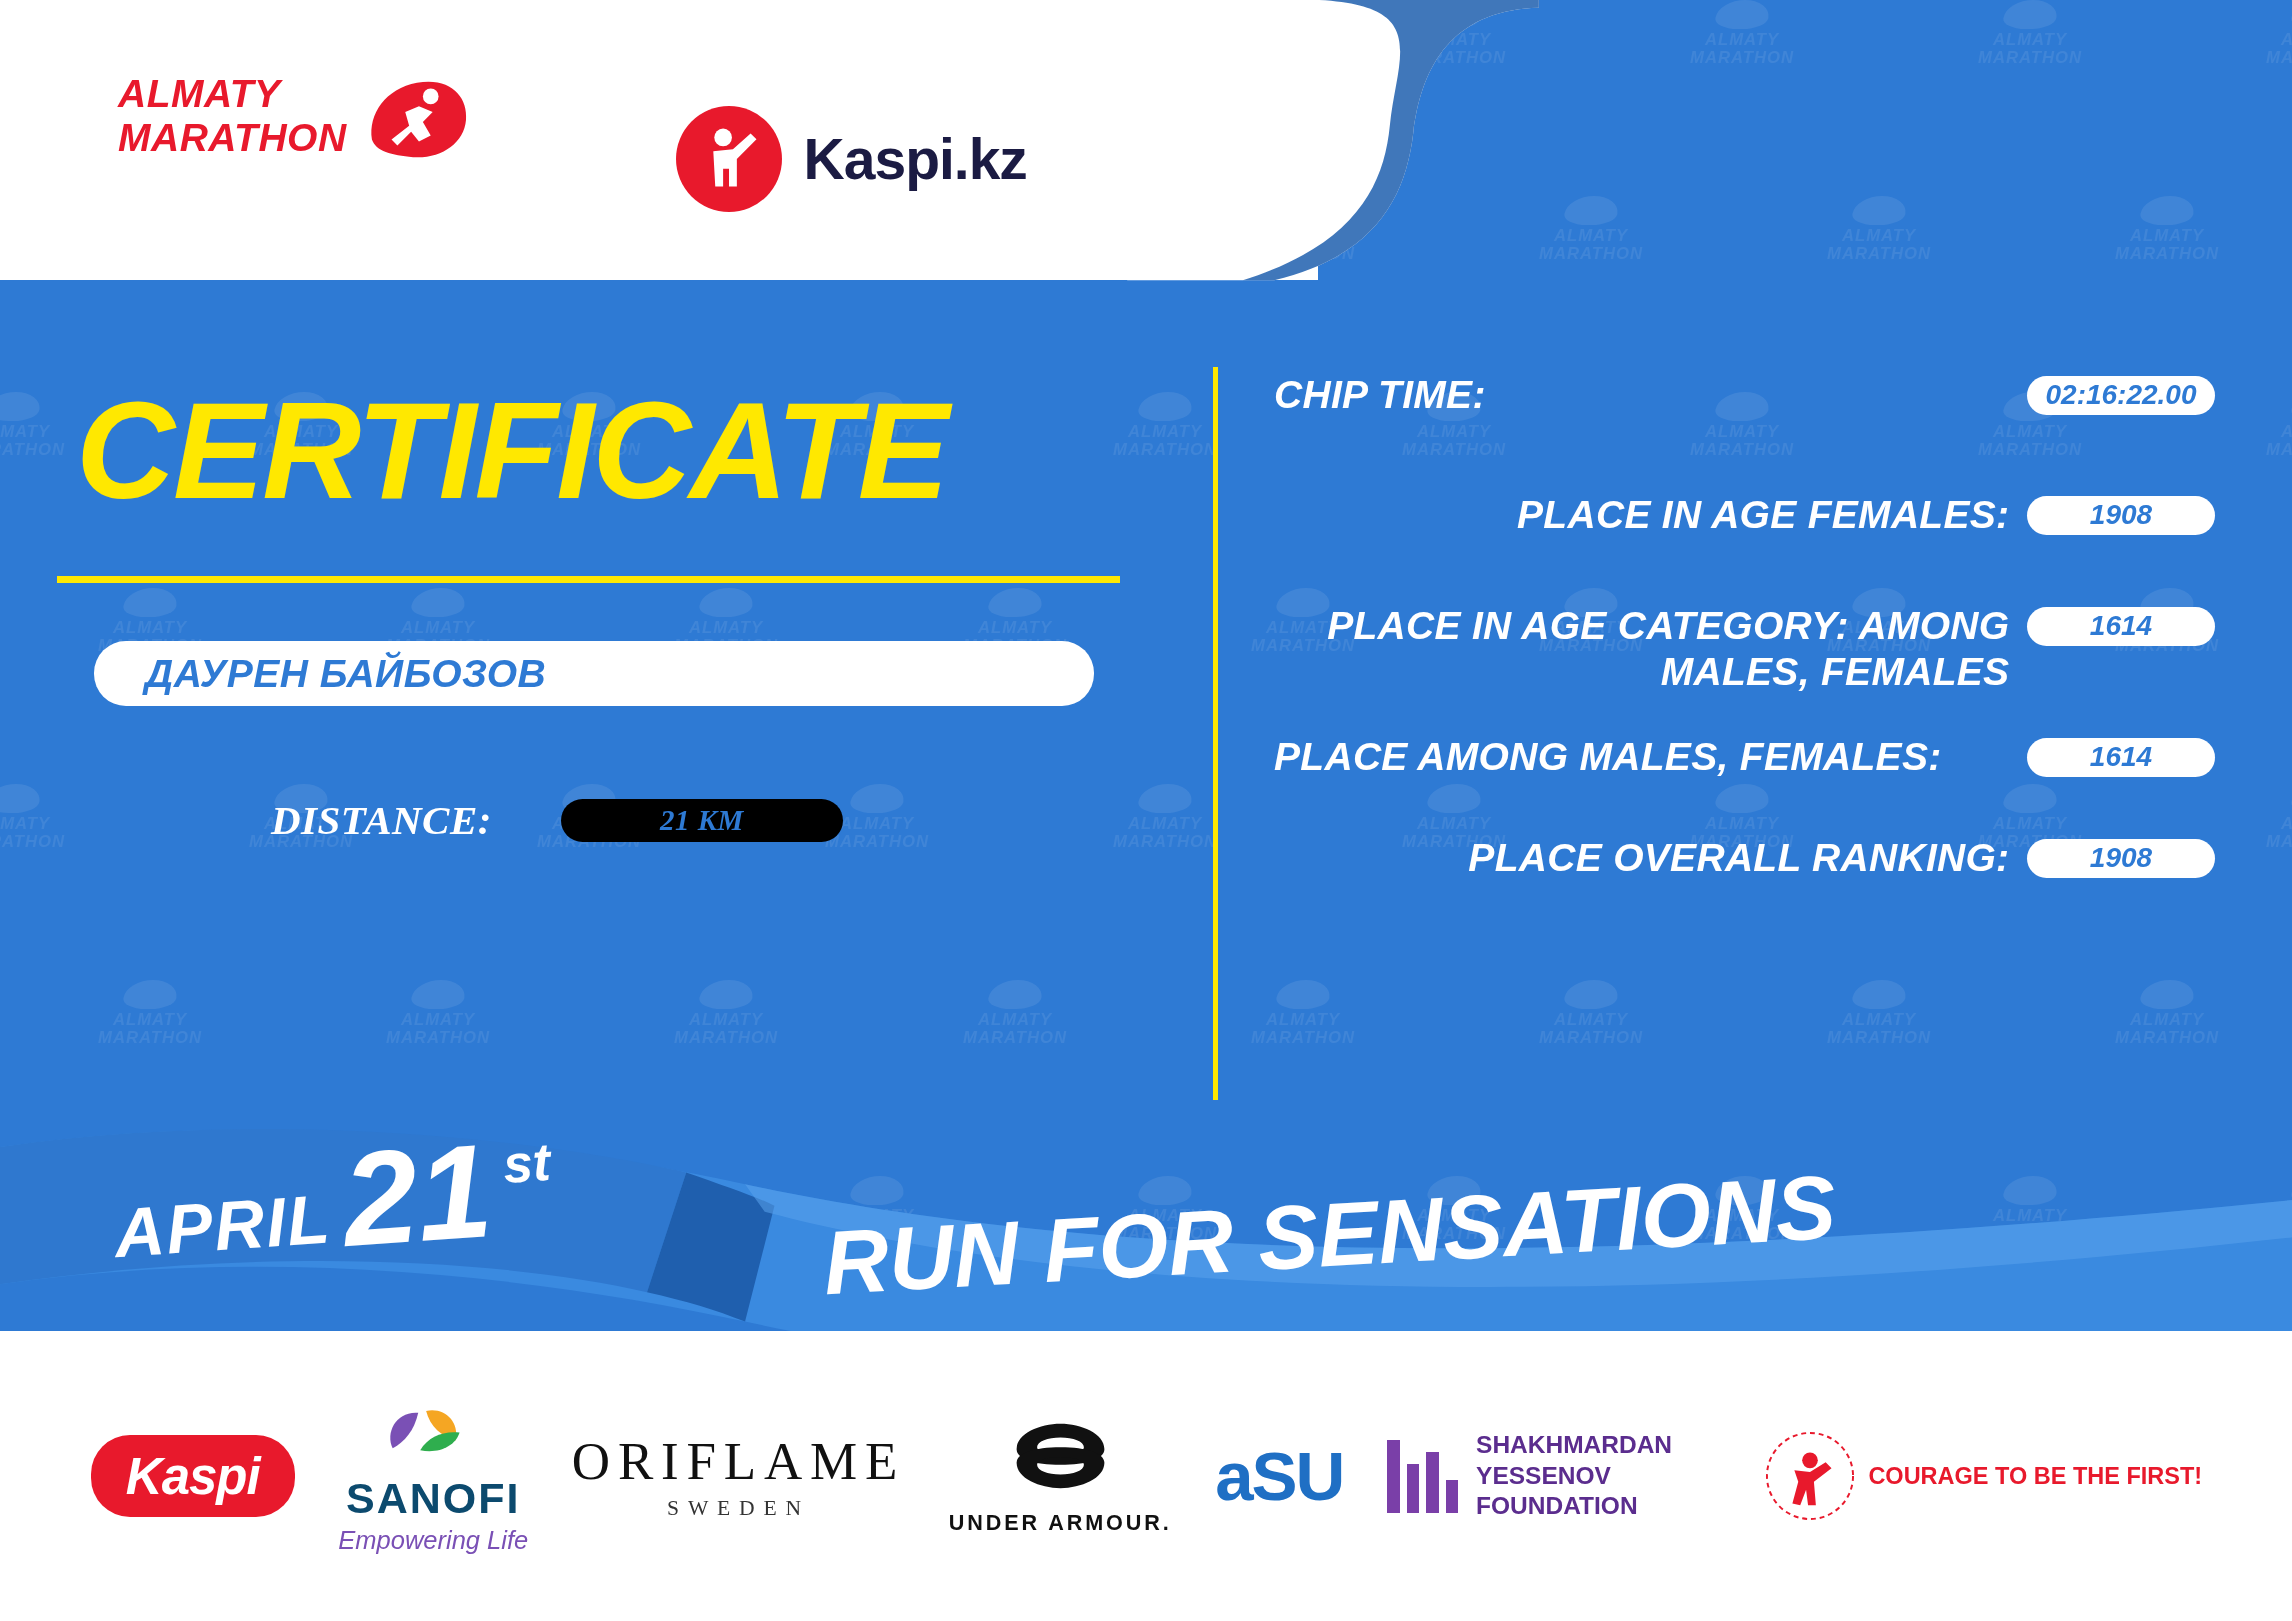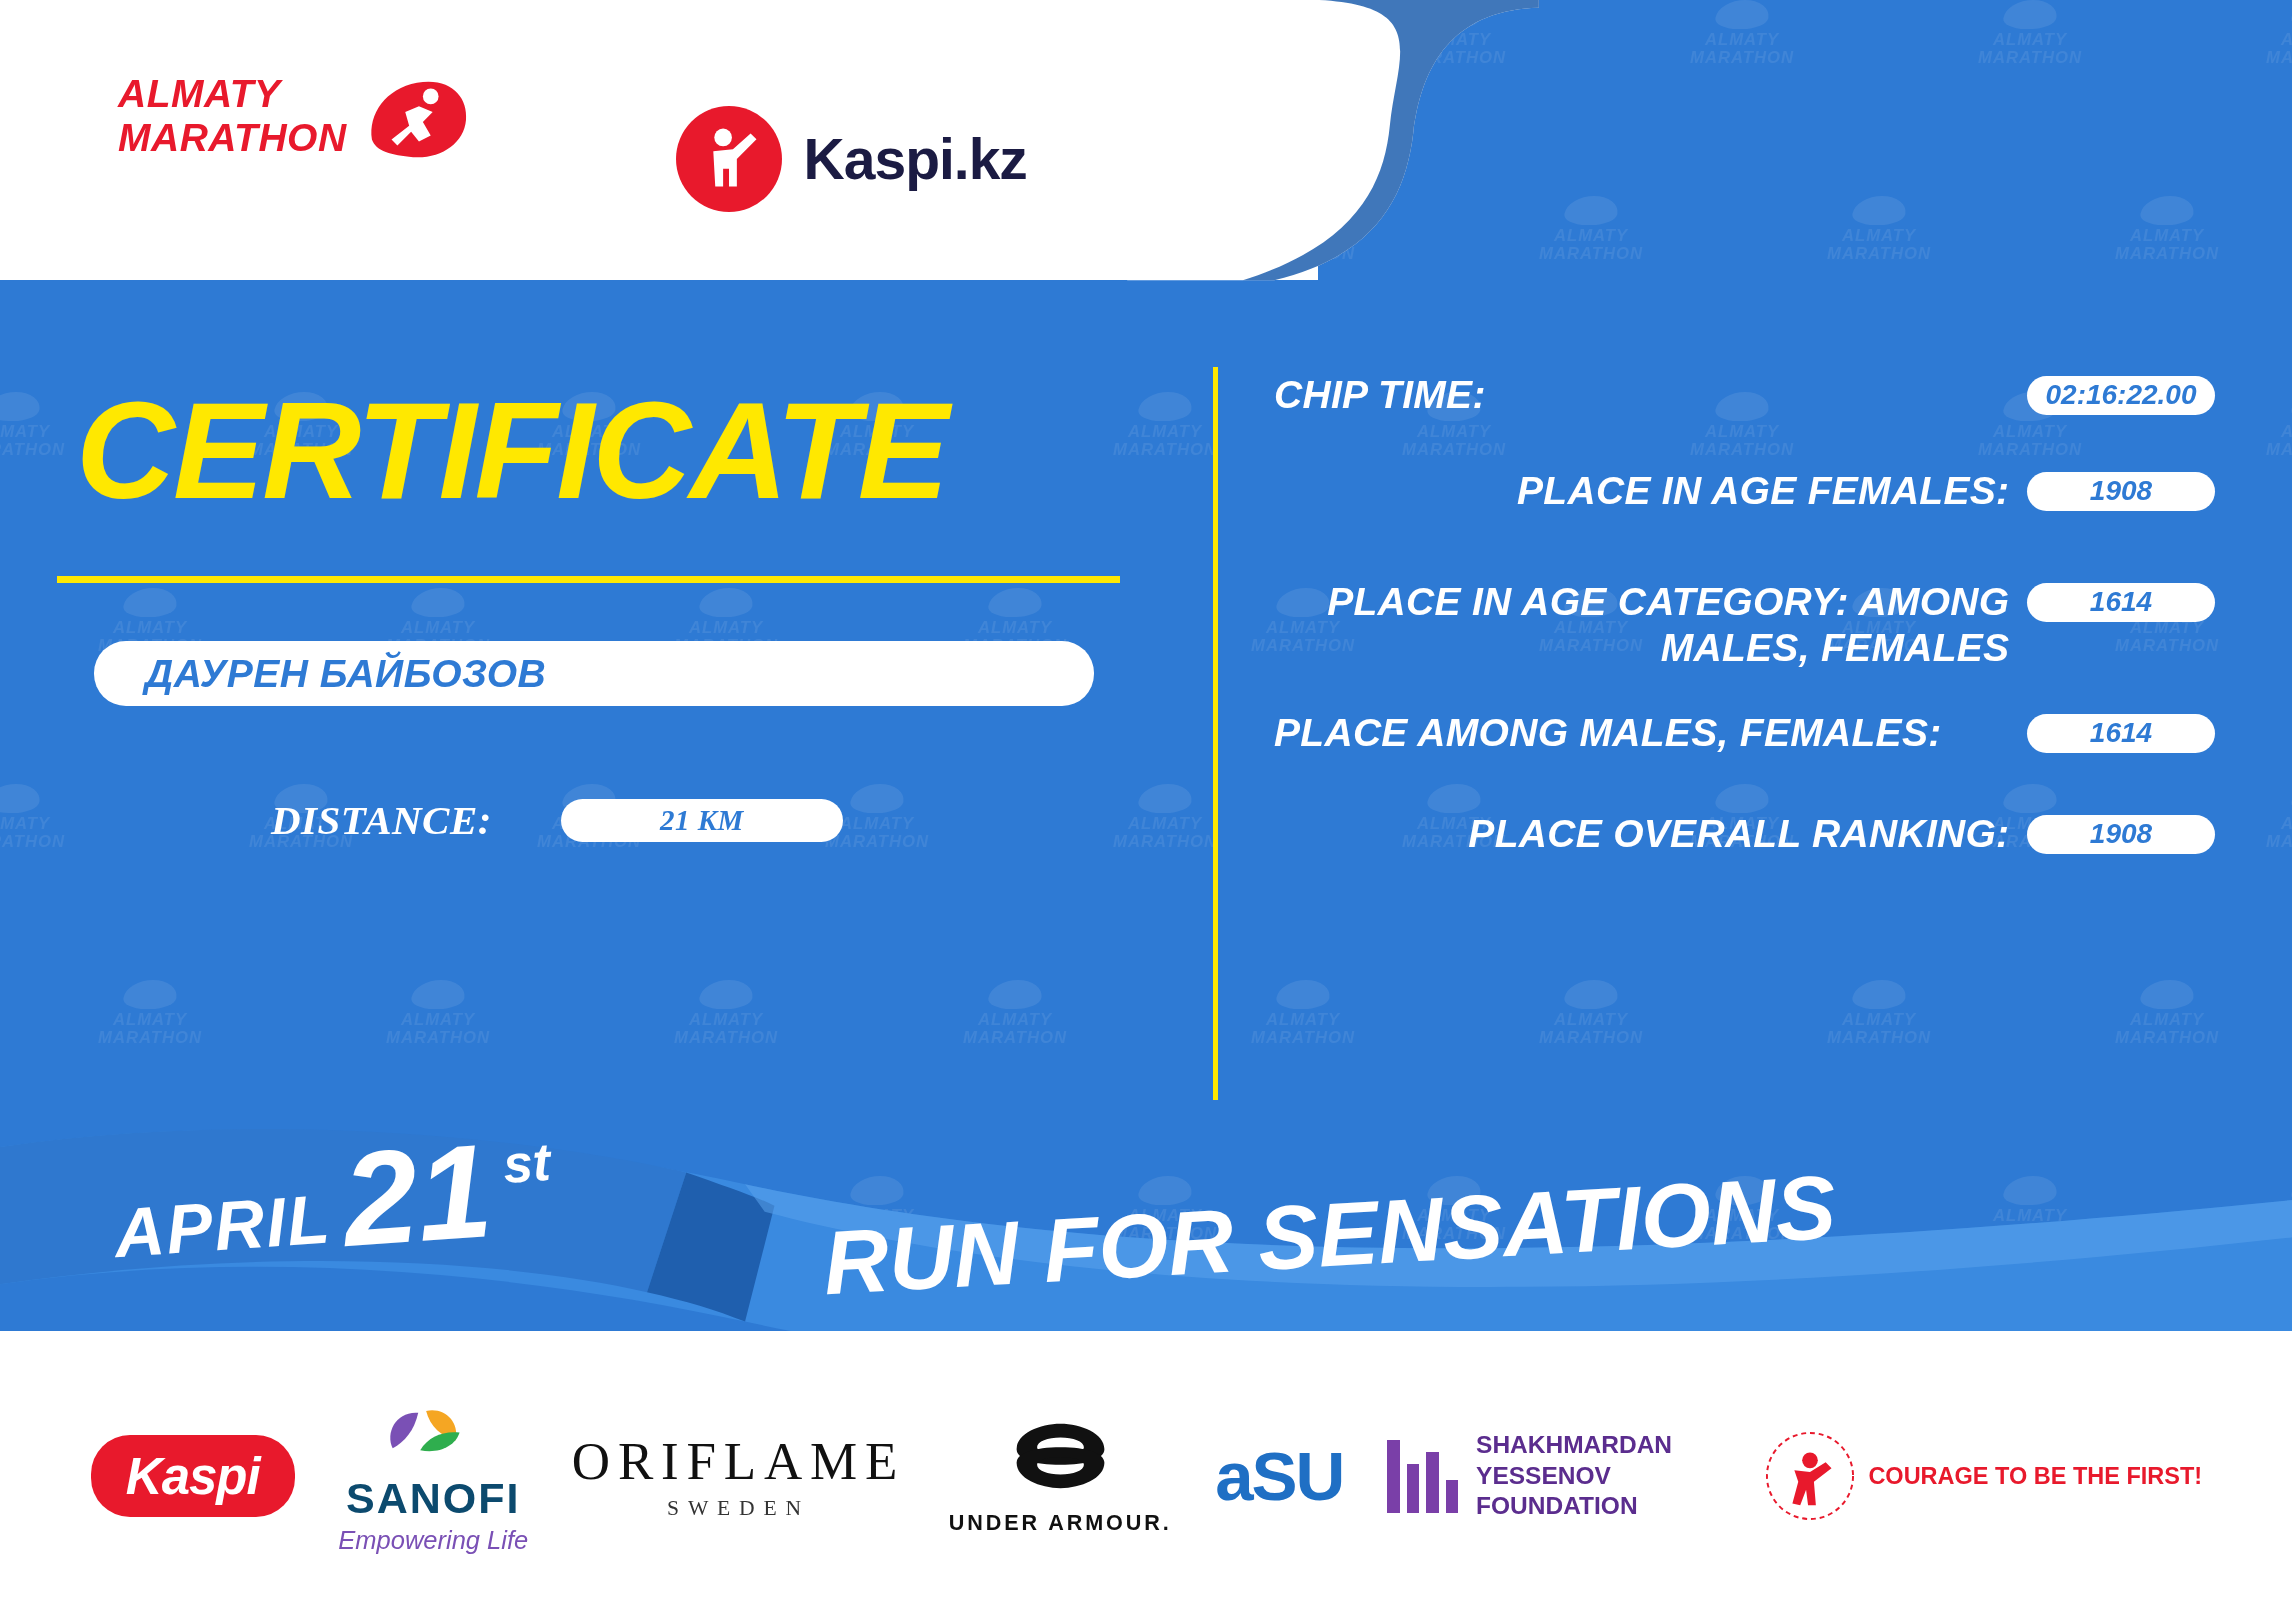--- a/index.html
+++ b/index.html
@@ -113,21 +113,21 @@
     z-index: 6;
   }
   .row-left .lbl {
     font-weight: bold; font-style: italic;
     font-size: 41px;
     letter-spacing: 0.5px;
   }
   .lbl-white { color: #ffffff; }
   .lbl-yellow { color: #ffe800; }
   .val-pill {
-    background: #ffffff;
+    background: #000000;
     border-radius: 21.6px;
     height: 43px;
     display: flex; align-items: center; justify-content: center;
     color: #2e7ad4;
     font-weight: bold; font-style: italic;
     font-size: 29px;
     letter-spacing: 0.5px;
     padding: 0 17.6px;
   }
   #row-distance { left: 271px; top: 796px; gap: 69px; font-family: Liberation Serif, serif; }
@@ -171,21 +171,21 @@
     color: #2e7ad4;
     font-weight: bold; font-style: italic;
     font-size: 28px;
     margin-top: 3.9px;
   }
   #res-row-0 .res-label { text-align: left; }
   #res-row-1 .res-label,
   #res-row-2 .res-label,
   #res-row-4 .res-label { text-align: right; }
   #res-row-3 .res-label { text-align: left; }
-  #res-row-0 { margin-bottom: 50px; gap: 20px; }
+  #res-row-0 { margin-bottom: 74px; gap: 20px; }
   #res-row-1 { margin-bottom: 65px; }
   #res-row-2 { margin-bottom: 39px; }
   #res-row-3 { margin-bottom: 55px; }
 
   
   .ribbon-svg {
     position: absolute; left: 0; top: 1090px;
     width: 2293px; height: 316px;
     z-index: 4;
   }

